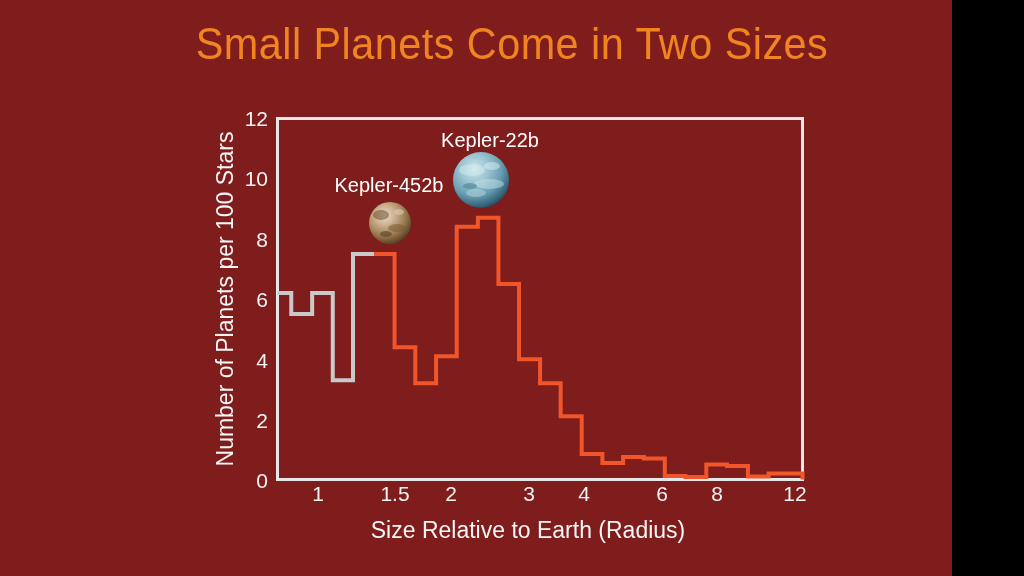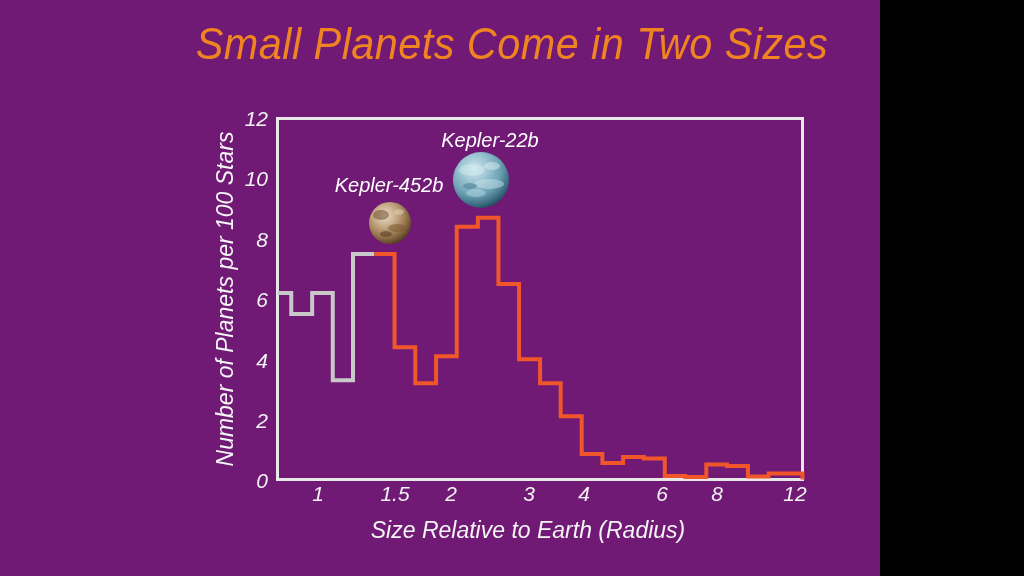--- a/index.html
+++ b/index.html
@@ -11,24 +11,23 @@
     width: 1024px;
     height: 576px;
     overflow: hidden;
     font-family: "Liberation Sans", sans-serif;
     color: #ffffff;
     position: relative;
   }
   #stage {
     position: absolute;
     left: 0; top: 0;
-    width: 880px;
+    width: 952px;
     height: 576px;
-    background: #701a75;
-    font-style: italic;
+    background: #7f1d1d;
   }
   #chart-title {
     position: absolute;
     left: 0;
     top: 18px;
     width: 1024px;
     text-align: center;
     font-size: 45px;
     font-weight: 400;
     letter-spacing: 0.5px;

